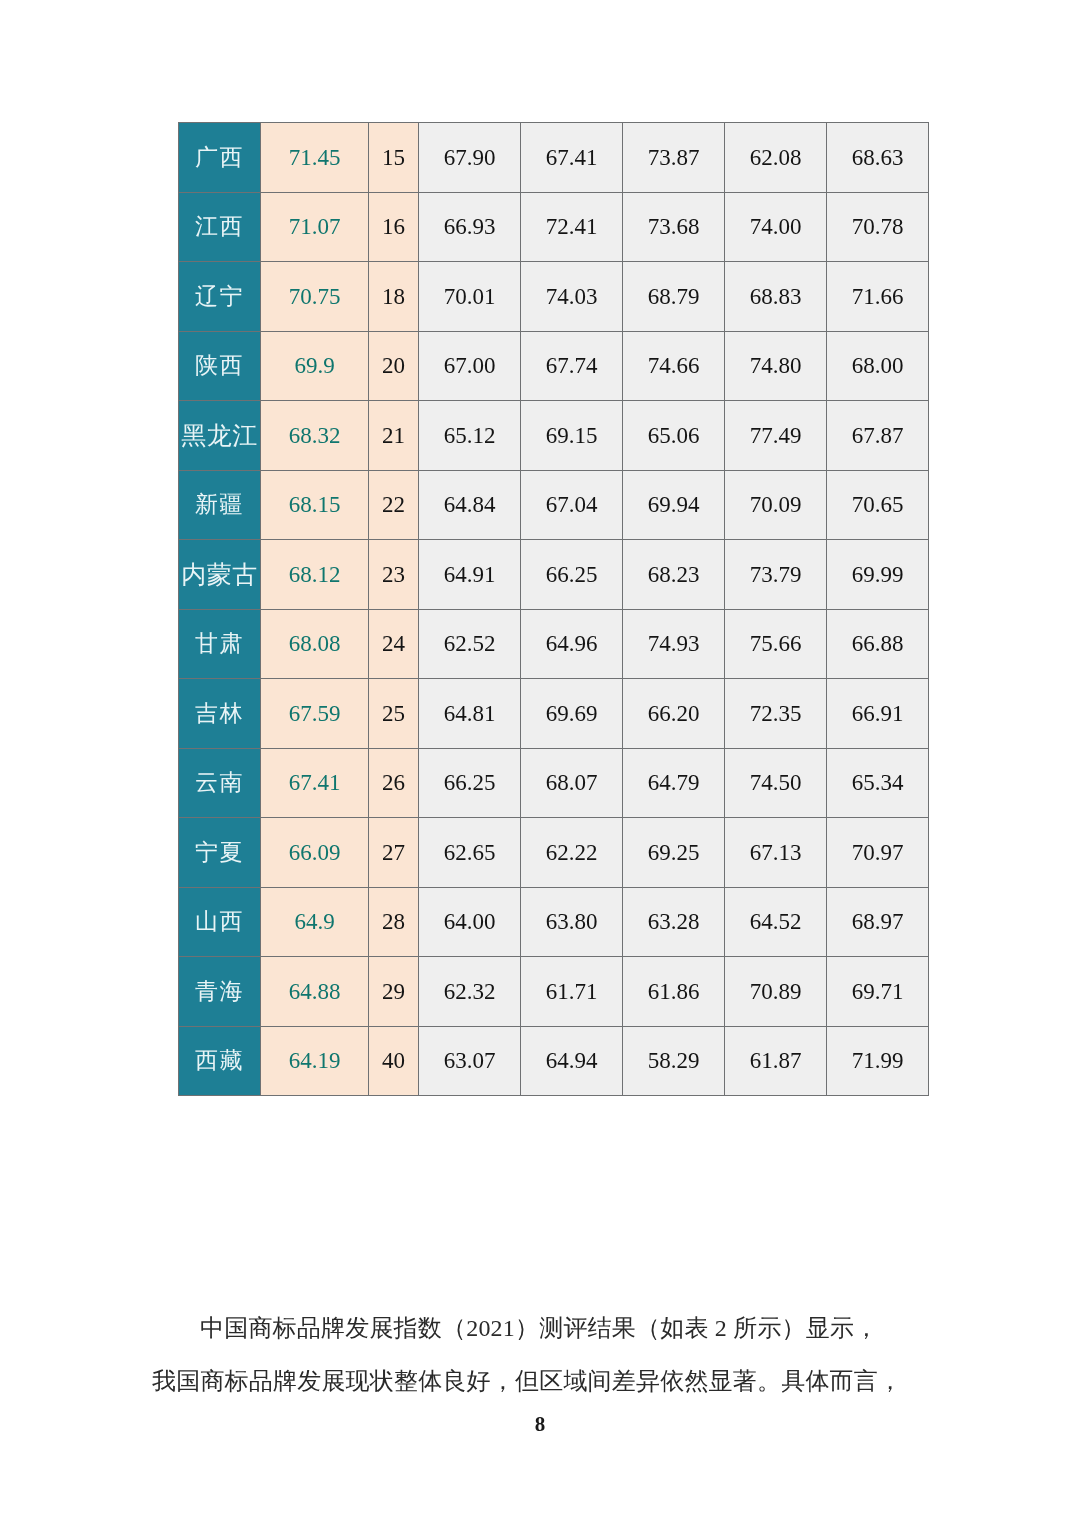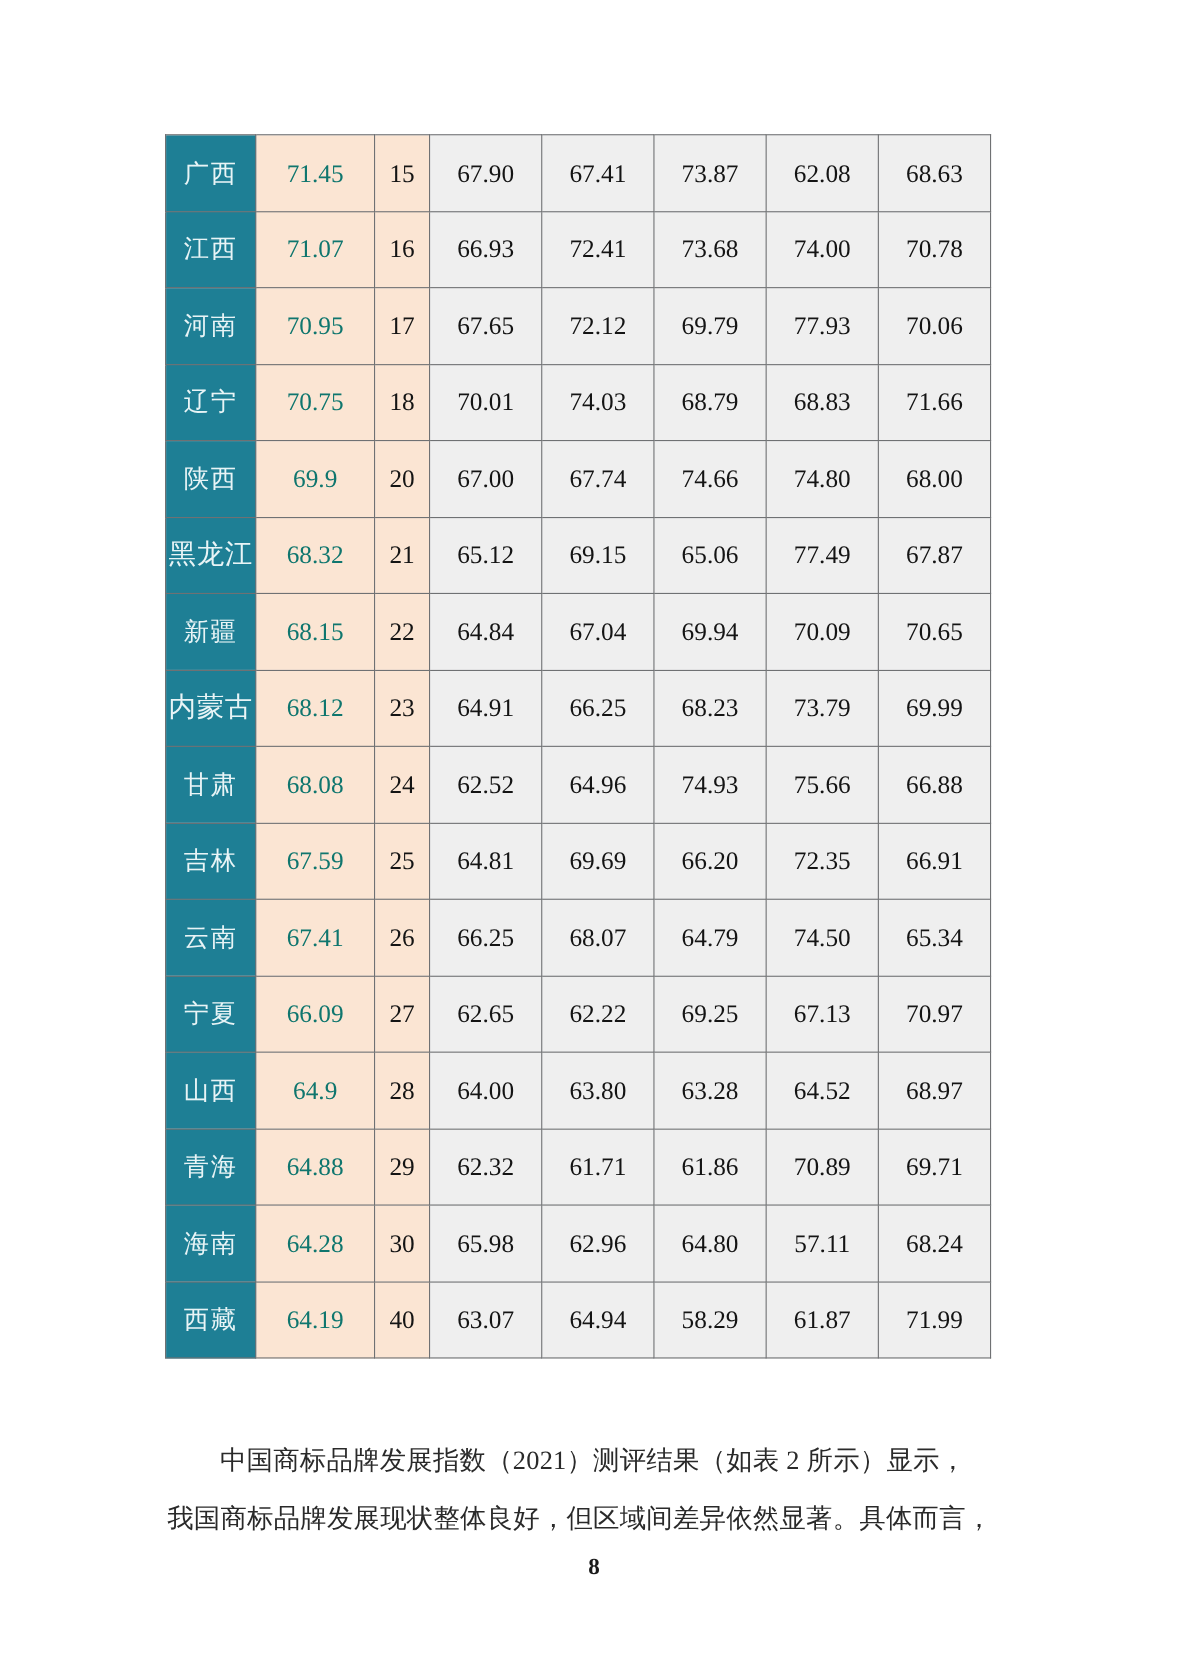--- a/index.html
+++ b/index.html
@@ -19,21 +19,21 @@
 
   .page {
     position: absolute;
     inset: 0;
     background: #ffffff;
   }
 
   
   .table-wrap {
     position: absolute;
-    left: 150px;
+    left: 178px;
     top: 122px;
     width: 750px;
   }
 
   table.rank-table {
     border-collapse: collapse;
     width: 750px;
     table-layout: fixed;
   }
 
@@ -141,30 +141,20 @@
           <td class="prov">江西</td>
           <td class="score">71.07</td>
           <td class="rank">16</td>
           <td class="dim">66.93</td>
           <td class="dim">72.41</td>
           <td class="dim">73.68</td>
           <td class="dim">74.00</td>
           <td class="dim">70.78</td>
         </tr>
 
-        <tr>
-          <td class="prov">河南</td>
-          <td class="score">70.95</td>
-          <td class="rank">17</td>
-          <td class="dim">67.65</td>
-          <td class="dim">72.12</td>
-          <td class="dim">69.79</td>
-          <td class="dim">77.93</td>
-          <td class="dim">70.06</td>
-        </tr>
 
         <tr>
           <td class="prov">辽宁</td>
           <td class="score">70.75</td>
           <td class="rank">18</td>
           <td class="dim">70.01</td>
           <td class="dim">74.03</td>
           <td class="dim">68.79</td>
           <td class="dim">68.83</td>
           <td class="dim">71.66</td>
@@ -274,30 +264,20 @@
           <td class="prov">青海</td>
           <td class="score">64.88</td>
           <td class="rank">29</td>
           <td class="dim">62.32</td>
           <td class="dim">61.71</td>
           <td class="dim">61.86</td>
           <td class="dim">70.89</td>
           <td class="dim">69.71</td>
         </tr>
 
-        <tr>
-          <td class="prov">海南</td>
-          <td class="score">64.28</td>
-          <td class="rank">30</td>
-          <td class="dim">65.98</td>
-          <td class="dim">62.96</td>
-          <td class="dim">64.80</td>
-          <td class="dim">57.11</td>
-          <td class="dim">68.24</td>
-        </tr>
 
         <tr>
           <td class="prov">西藏</td>
           <td class="score">64.19</td>
           <td class="rank">40</td>
           <td class="dim">63.07</td>
           <td class="dim">64.94</td>
           <td class="dim">58.29</td>
           <td class="dim">61.87</td>
           <td class="dim">71.99</td>

